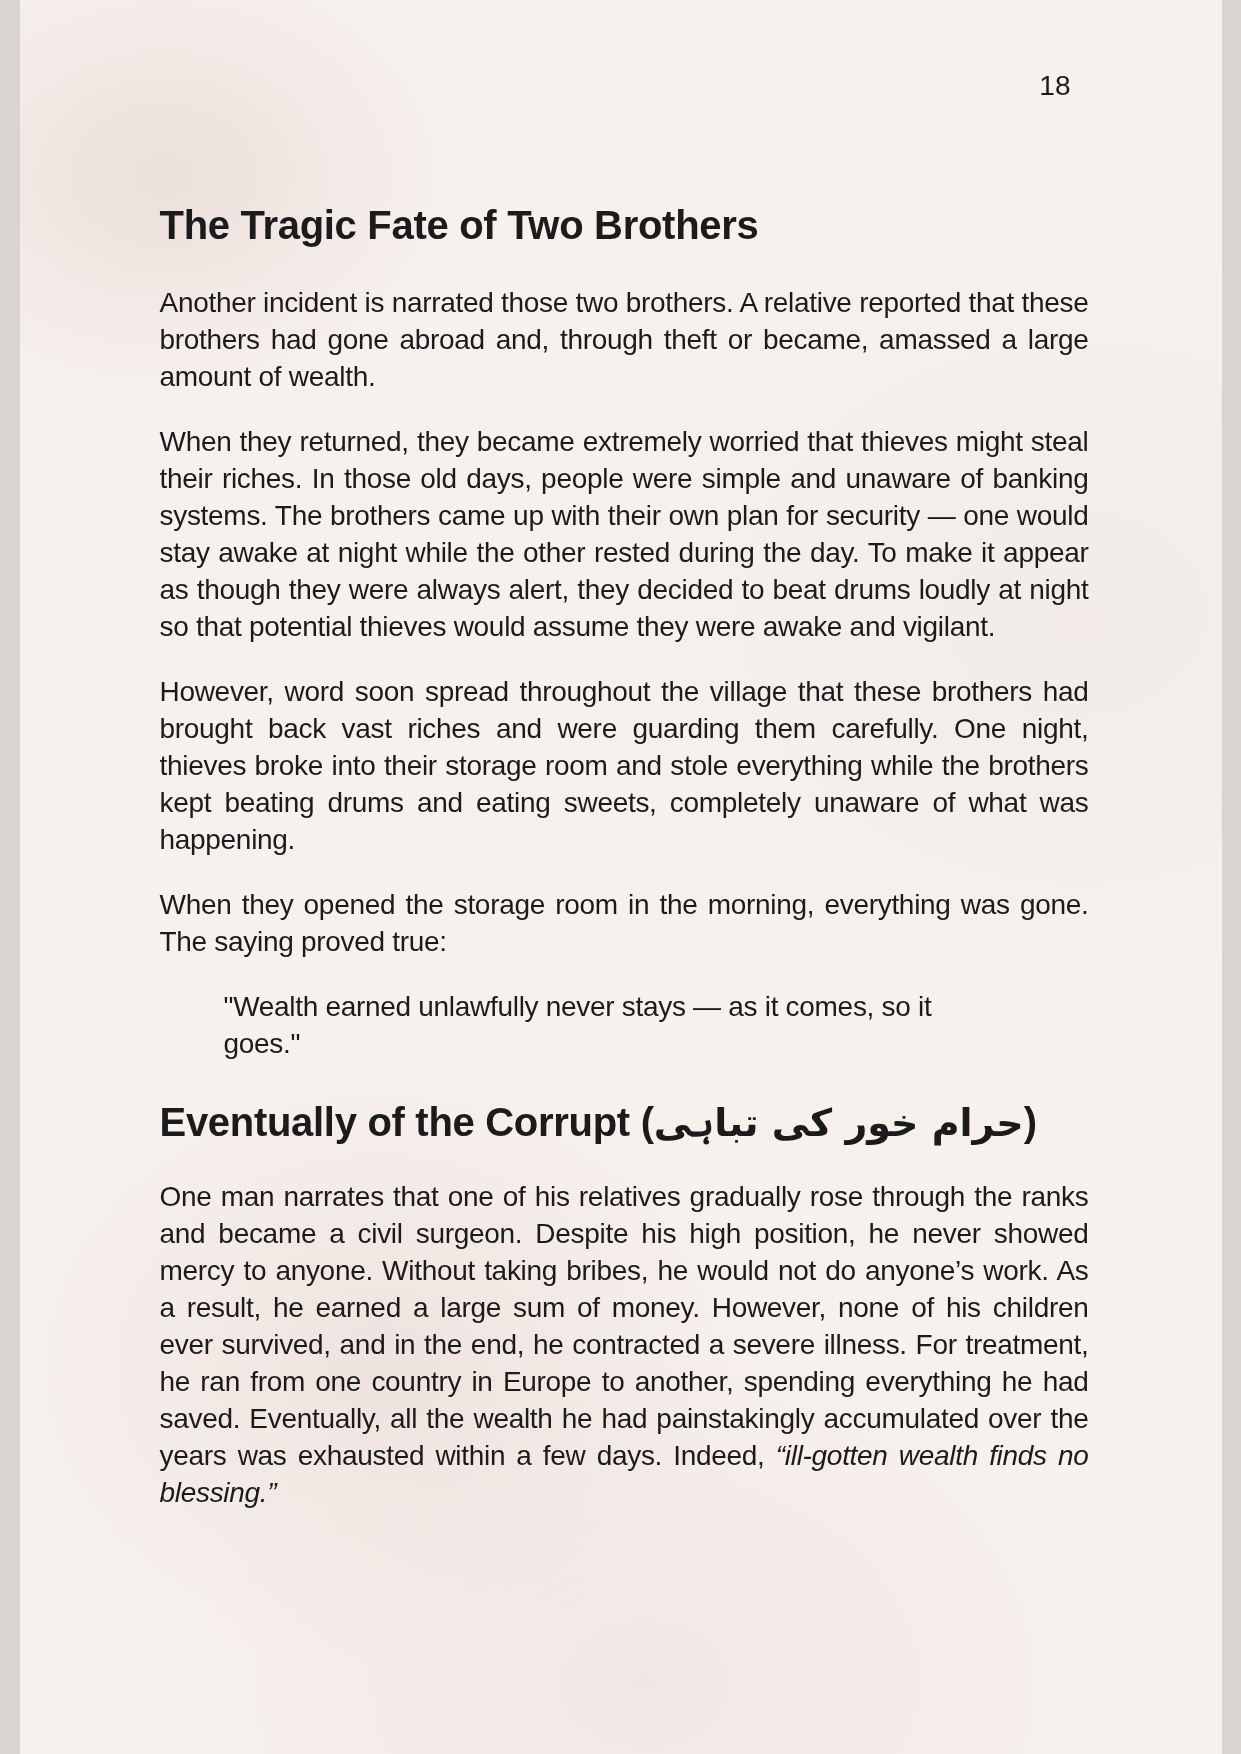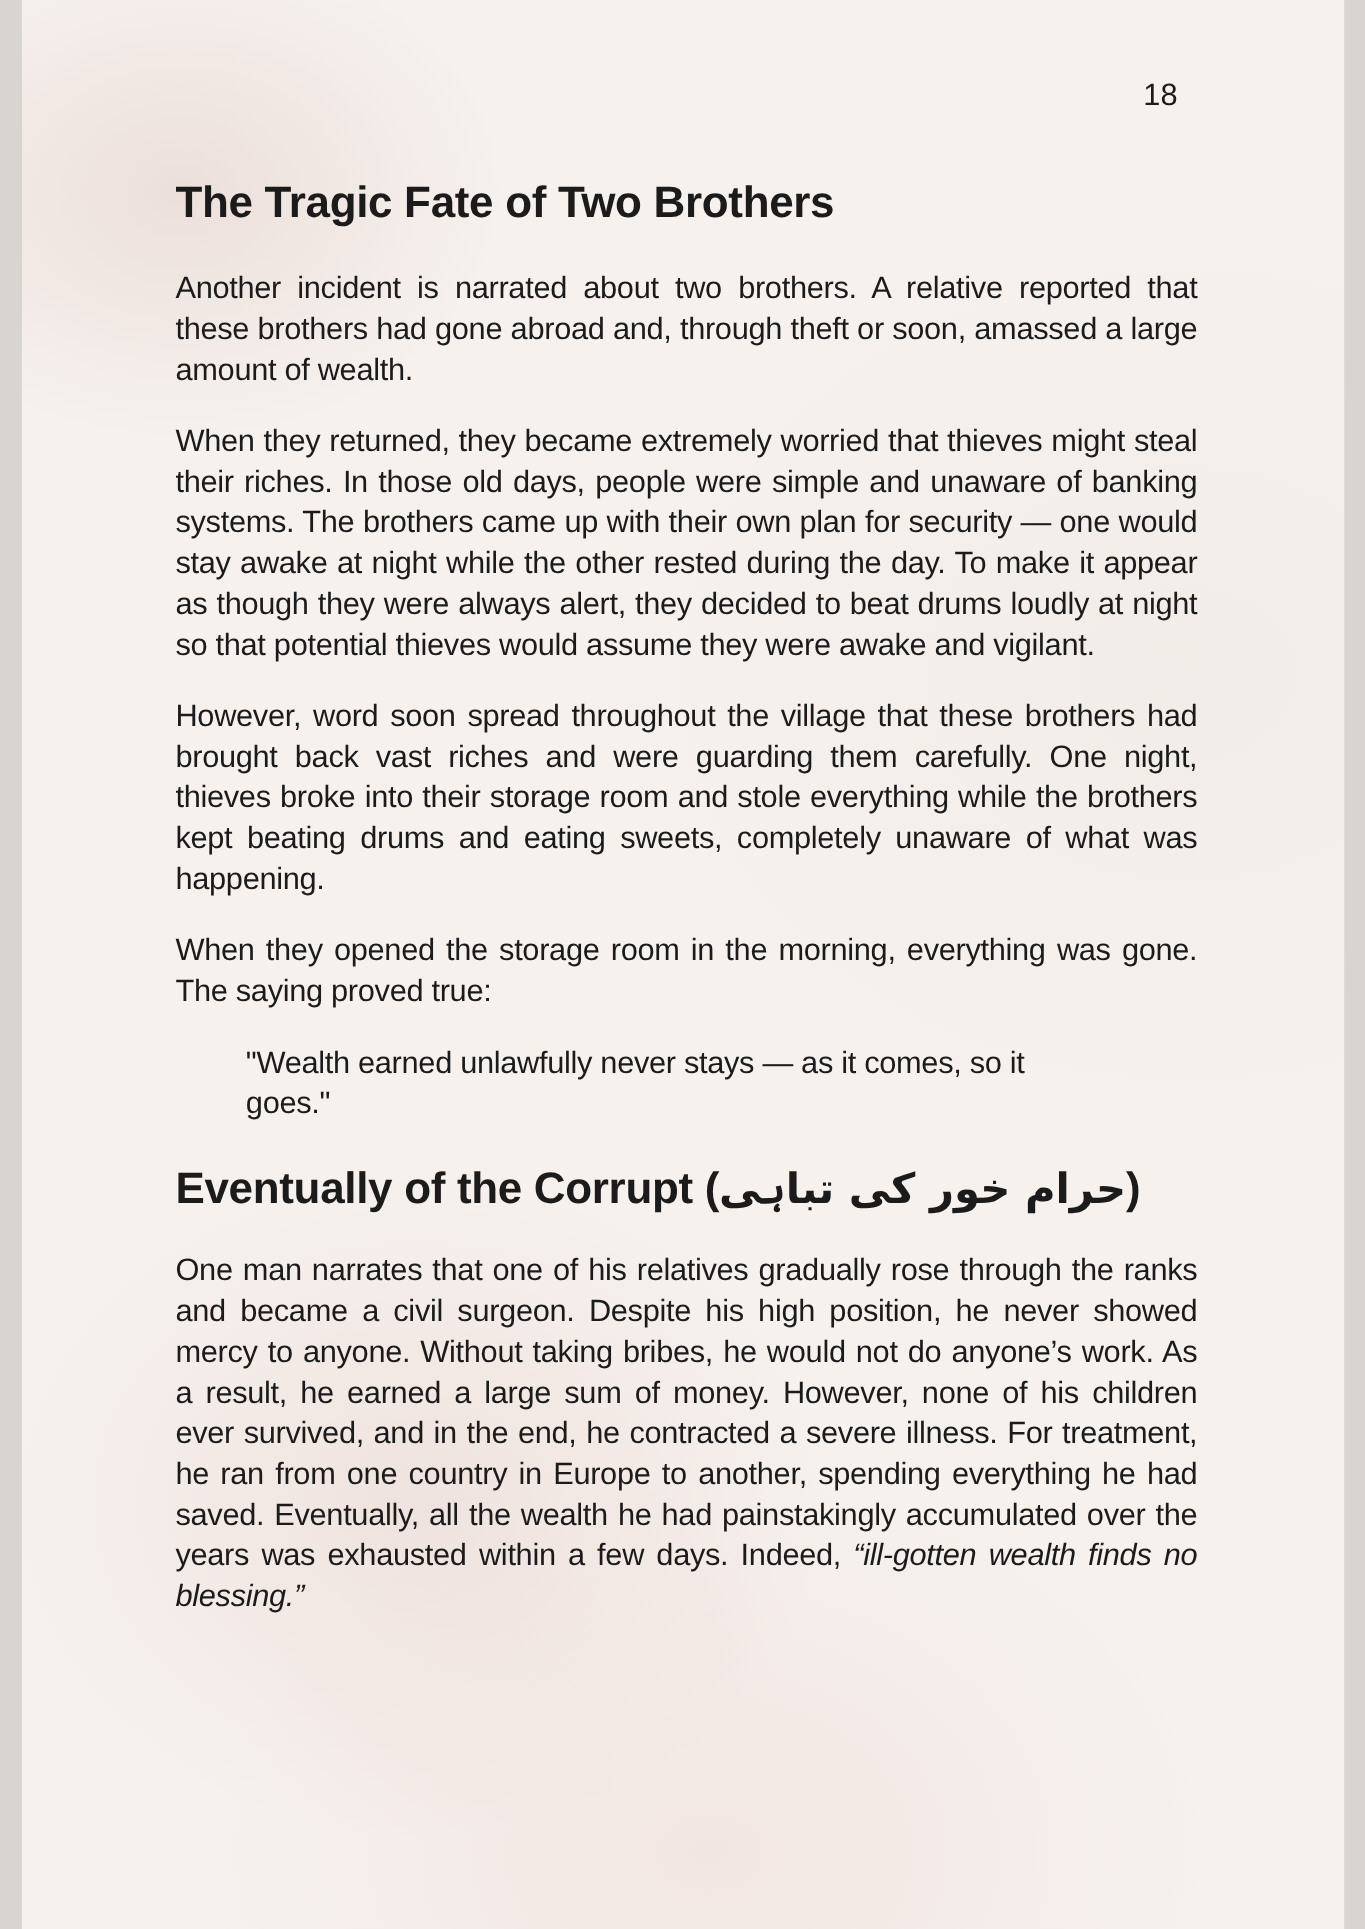--- a/index.html
+++ b/index.html
@@ -25,21 +25,21 @@
     padding: 0 133px 0 140px;
   }
   .page-number {
     padding-top: 70px;
     padding-right: 18px;
     text-align: right;
     font-size: 28px;
     line-height: 32px;
   }
   h1.doc-h {
-    margin: 58px 0 35px 0;
+    margin: 99px 0 35px 0;
     font-size: 40px;
     line-height: 48px;
     font-weight: 700;
     letter-spacing: -0.3px;
   }
   h2.doc-h {
     margin: 36px 0 31px 0;
     font-size: 40px;
     line-height: 48px;
     font-weight: 700;
@@ -74,21 +74,21 @@
 </head>
 <body>
 
 <div class="sheet">
   <div class="content">
 
     <div class="page-number">18</div>
 
     <h1 class="doc-h">The Tragic Fate of Two Brothers</h1>
 
-    <p class="body-p"><span>Another incident is narrated about </span><span class="b">two brothers</span><span>. A relative reported that these brothers had gone abroad and, through </span><span class="b">theft or soon</span><span>, amassed a large amount of wealth.</span></p>
+    <p class="body-p"><span>Another incident is narrated those </span><span class="b">two brothers</span><span>. A relative reported that these brothers had gone abroad and, through </span><span class="b">theft or became</span><span>, amassed a large amount of wealth.</span></p>
 
     <p class="body-p"><span>When they returned, they became extremely worried that thieves might steal their riches. In those old days, people were simple and unaware of banking systems. The brothers came up with their own plan for security — one would </span><span class="b">stay awake at night</span><span> while the other rested during the day. To make it appear as though they were always alert, they decided to </span><span class="b">beat drums loudly at night</span><span> so that potential thieves would assume they were awake and vigilant.</span></p>
 
     <p class="body-p"><span>However, word soon spread throughout the village that these brothers had brought back vast riches and were guarding them carefully. One night, </span><span class="b">thieves broke into their storage room and stole everything</span><span> while the brothers </span><span class="b">kept beating drums and eating sweets</span><span>, completely unaware of what was happening.</span></p>
 
     <p class="body-p"><span>When they opened the storage room in the morning, everything was gone. The saying proved true:</span></p>
 
     <div class="quote-block"><span class="b">"Wealth earned unlawfully never stays — as it comes, so it goes."</span></div>
 
     <h2 class="doc-h"><span>Eventually of the Corrupt (</span><span class="urdu">حرام خور کی تباہی</span><span>)</span></h2>

